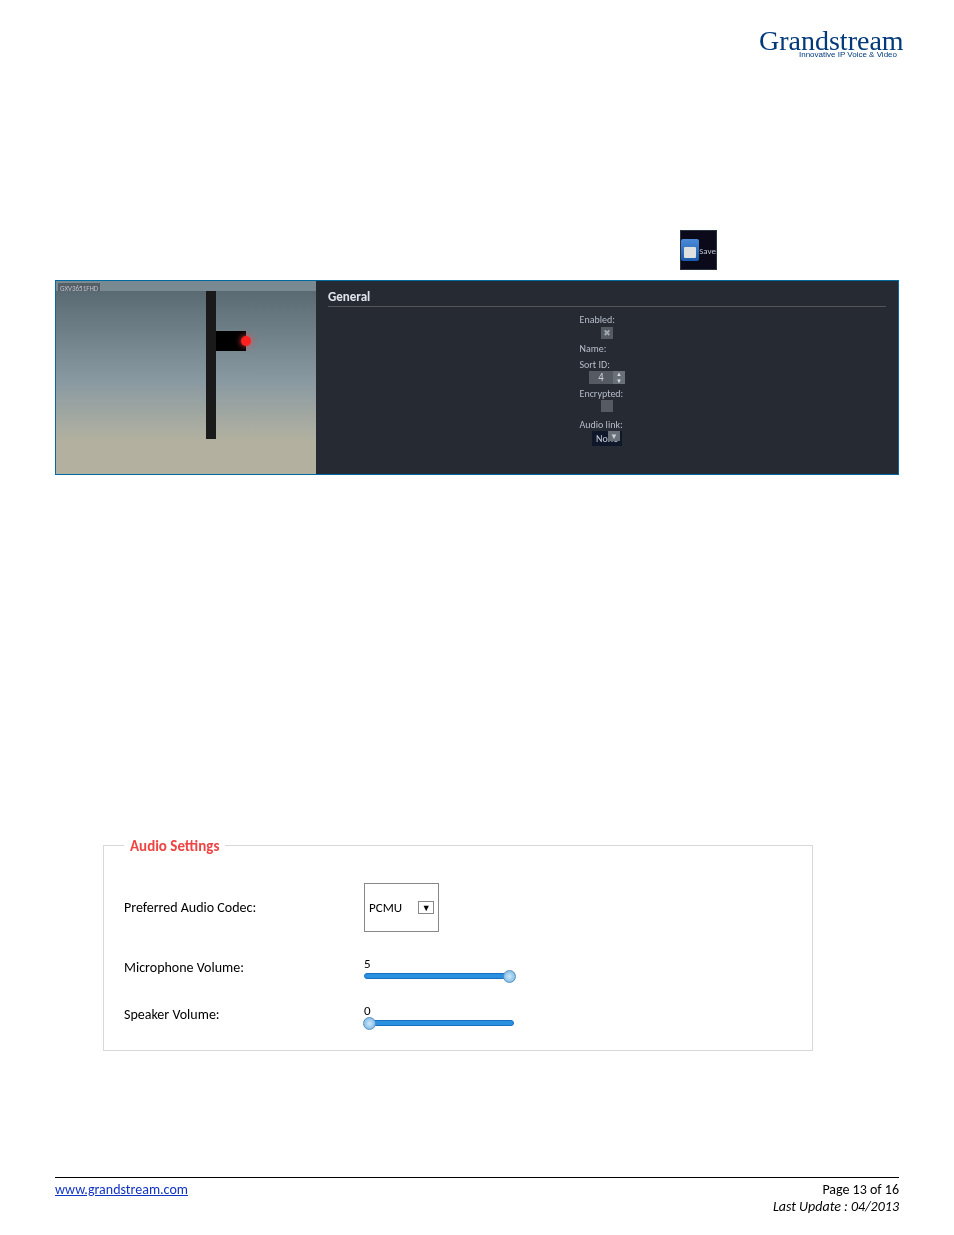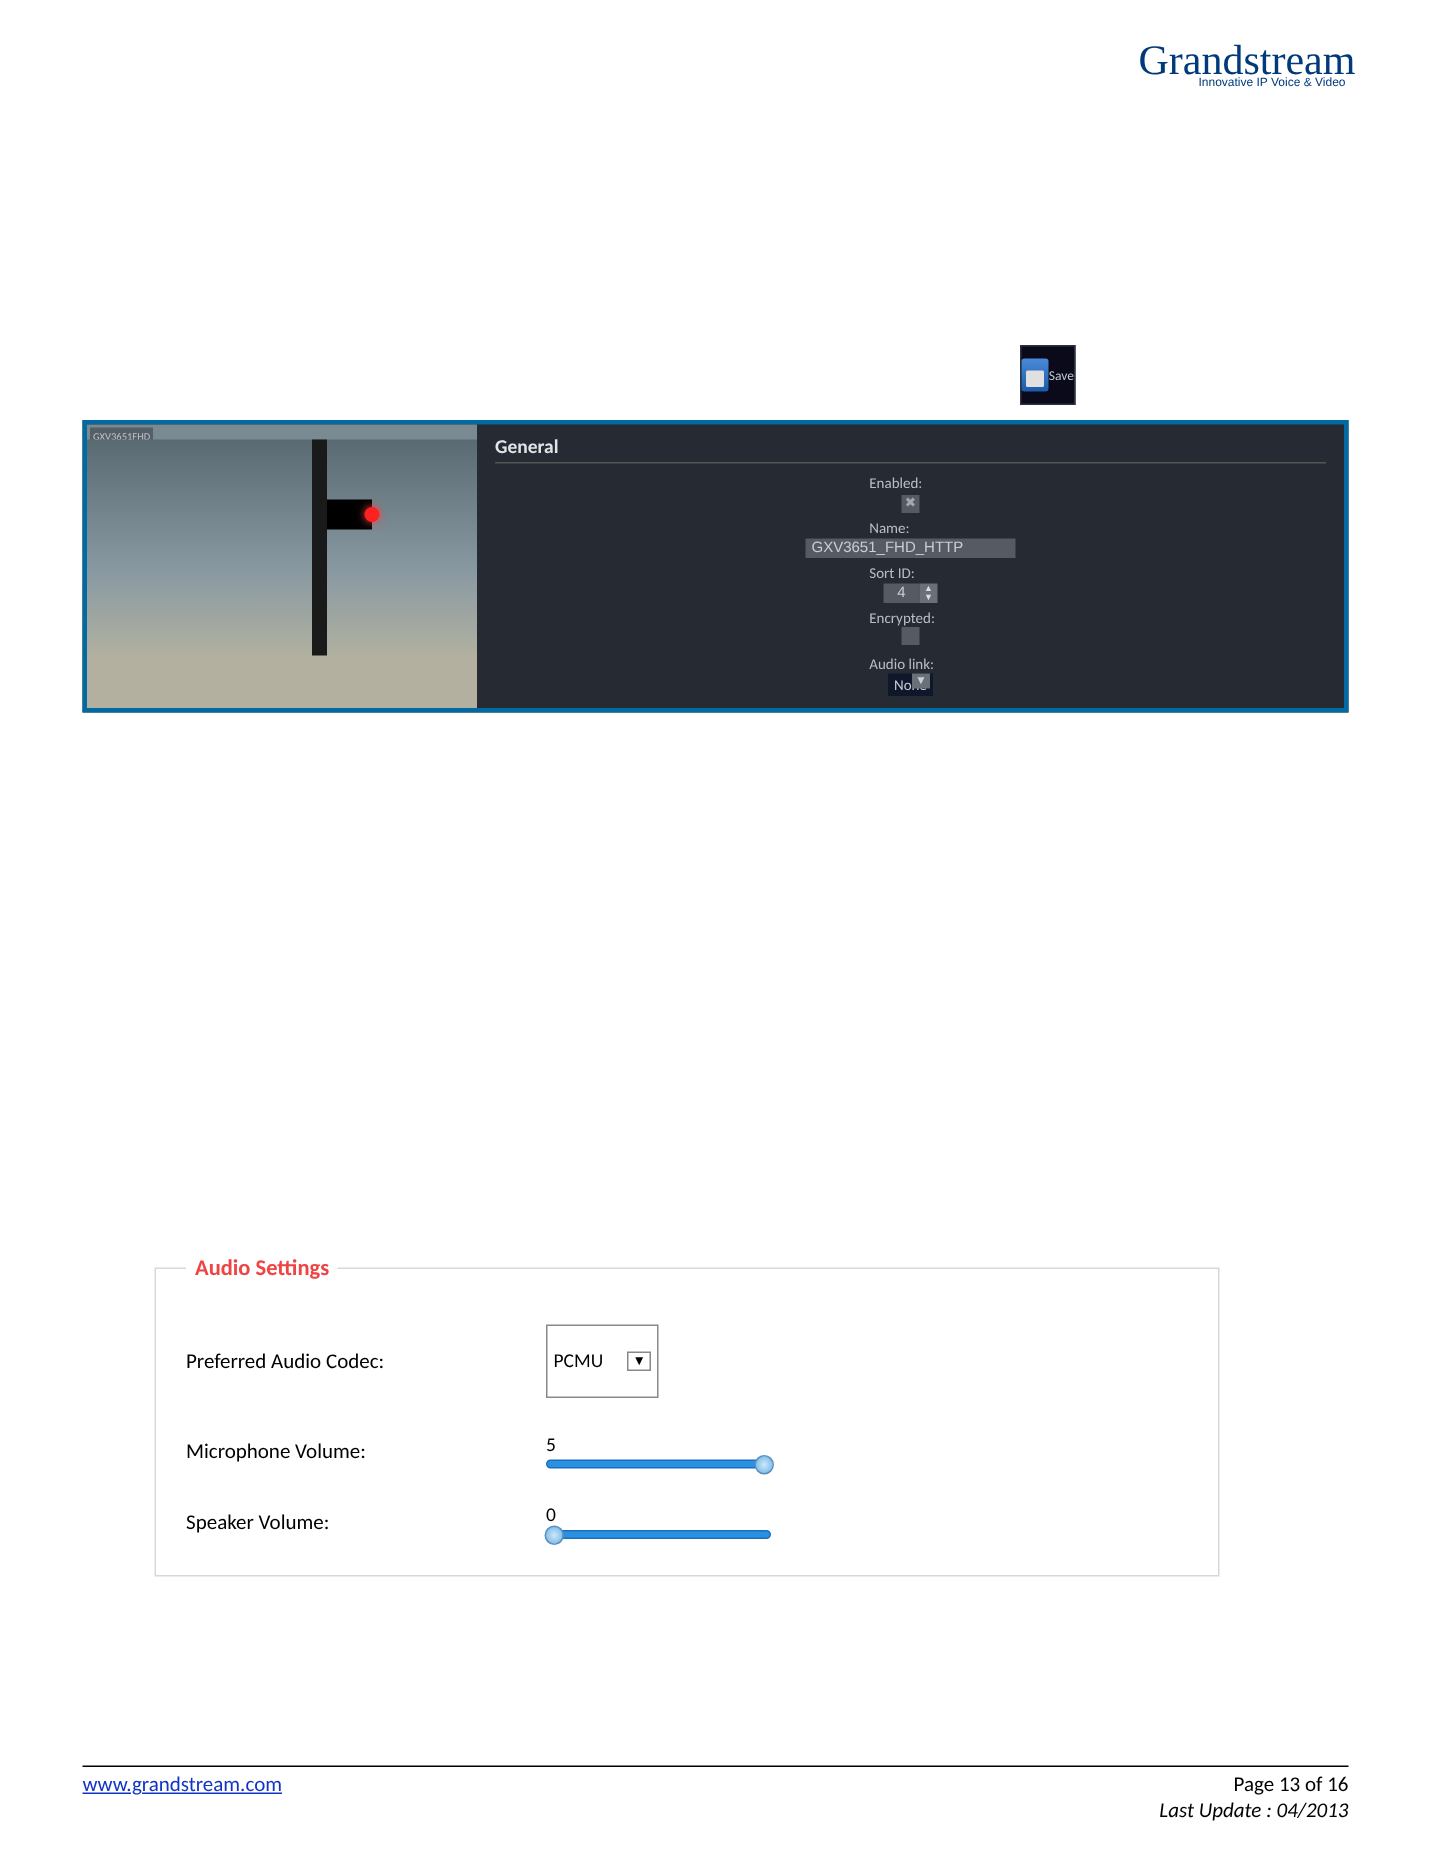--- a/index.html
+++ b/index.html
@@ -5,21 +5,21 @@
   * { box-sizing: border-box; margin: 0; padding: 0; }
   body { font-family: Calibri, Arial, sans-serif; background: #fff; width: 954px; margin: 0 auto; color: #000; }
   .page { position: relative; padding: 30px 55px 20px 55px; min-height: 1235px; }
   .header-right { position: absolute; right: 55px; top: 30px; width: 140px; }
   .logo { font-family: "Brush Script MT", cursive; font-size: 28px; color: #003a7a; line-height: 0.8; }
   .logo .tag { font-family: Arial; font-size: 8px; color: #003a7a; display: block; margin-left: 40px; }
   .save-btn-img { margin-top: 200px; margin-left: 625px; width: 37px; height: 40px; background: #0a0a1a; display: flex; flex-direction: row; align-items: center; justify-content: center; border: 1px solid #2a3440; }
   .save-disk { width: 22px; height: 22px; background: linear-gradient(#4a8ad8,#1a5aaa); border-radius: 2px; position: relative; }
   .save-disk::before { content: ""; position: absolute; left: 3px; right: 3px; top: 8px; bottom: 3px; background: #e0e0e0; border-radius: 1px; }
   .save-btn-img span { color: #c0c8d0; font-size: 9px; margin-top: 1px; }
-  .dark-panel { margin-top: 10px; display: flex; background: #252a33; height: 195px; border: 3px solid #0369a1; }
+  .dark-panel { margin-top: 10px; display: flex; background: #252a33; height: 195px; border: 1px solid #0369a1; }
   .cam-preview { width: 260px; height: 100%; background: #7a8a92; position: relative; }
   .cam-label { position: absolute; left: 2px; top: 2px; font-size: 7px; color: #c0c0d0; background: rgba(0,0,0,0.3); padding: 1px 2px; }
   .preview-scene { position: absolute; inset: 10px 0 0 0; background: linear-gradient(to bottom, #5a6a72 0%, #8a9aa2 50%, #b0b0a0 80%); }
   .preview-pole { position: absolute; left: 150px; top: 0; width: 10px; height: 100%; background: #1a1a1a; }
   .preview-light { position: absolute; left: 160px; top: 40px; width: 30px; height: 20px; background: #000; }
   .preview-red { position: absolute; left: 185px; top: 45px; width: 10px; height: 10px; border-radius: 50%; background: #ff2020; box-shadow: 0 0 6px #ff4040; }
   .preview-ground { position: absolute; left: 0; right: 0; bottom: 0; height: 35px; background: #b4b0a0; }
   .form-side { flex: 1; padding: 8px 12px; }
   .fs-title { color: #e0e4ea; font-weight: bold; font-size: 13px; border-bottom: 1px solid #555; padding-bottom: 2px; margin-bottom: 6px; }
   .fs-row { display: flex; align-items: center; margin: 3px 0; font-size: 10px; color: #b8bec8; flex-direction: column; }
@@ -77,21 +77,20 @@
   <div class="form-side">
     <div class="fs-title">General</div>
 
     <div class="fs-row">
       <div class="fs-label">Enabled:</div>
       <div class="fs-val"><span class="fs-check">✖</span></div>
     </div>
 
     <div class="fs-row">
       <div class="fs-label">Name:</div>
-      <div class="fs-val"><input class="fs-input" value="GXV3651_FHD_HTTP" style=""></div>
     </div>
 
 
     <div class="fs-row">
       <div class="fs-label">Sort ID:</div>
       <div class="fs-val">
         <div class="fs-spin">
           <input value="4" style="">
           <div class="fs-spin-btn">
                 <div>▲</div>

